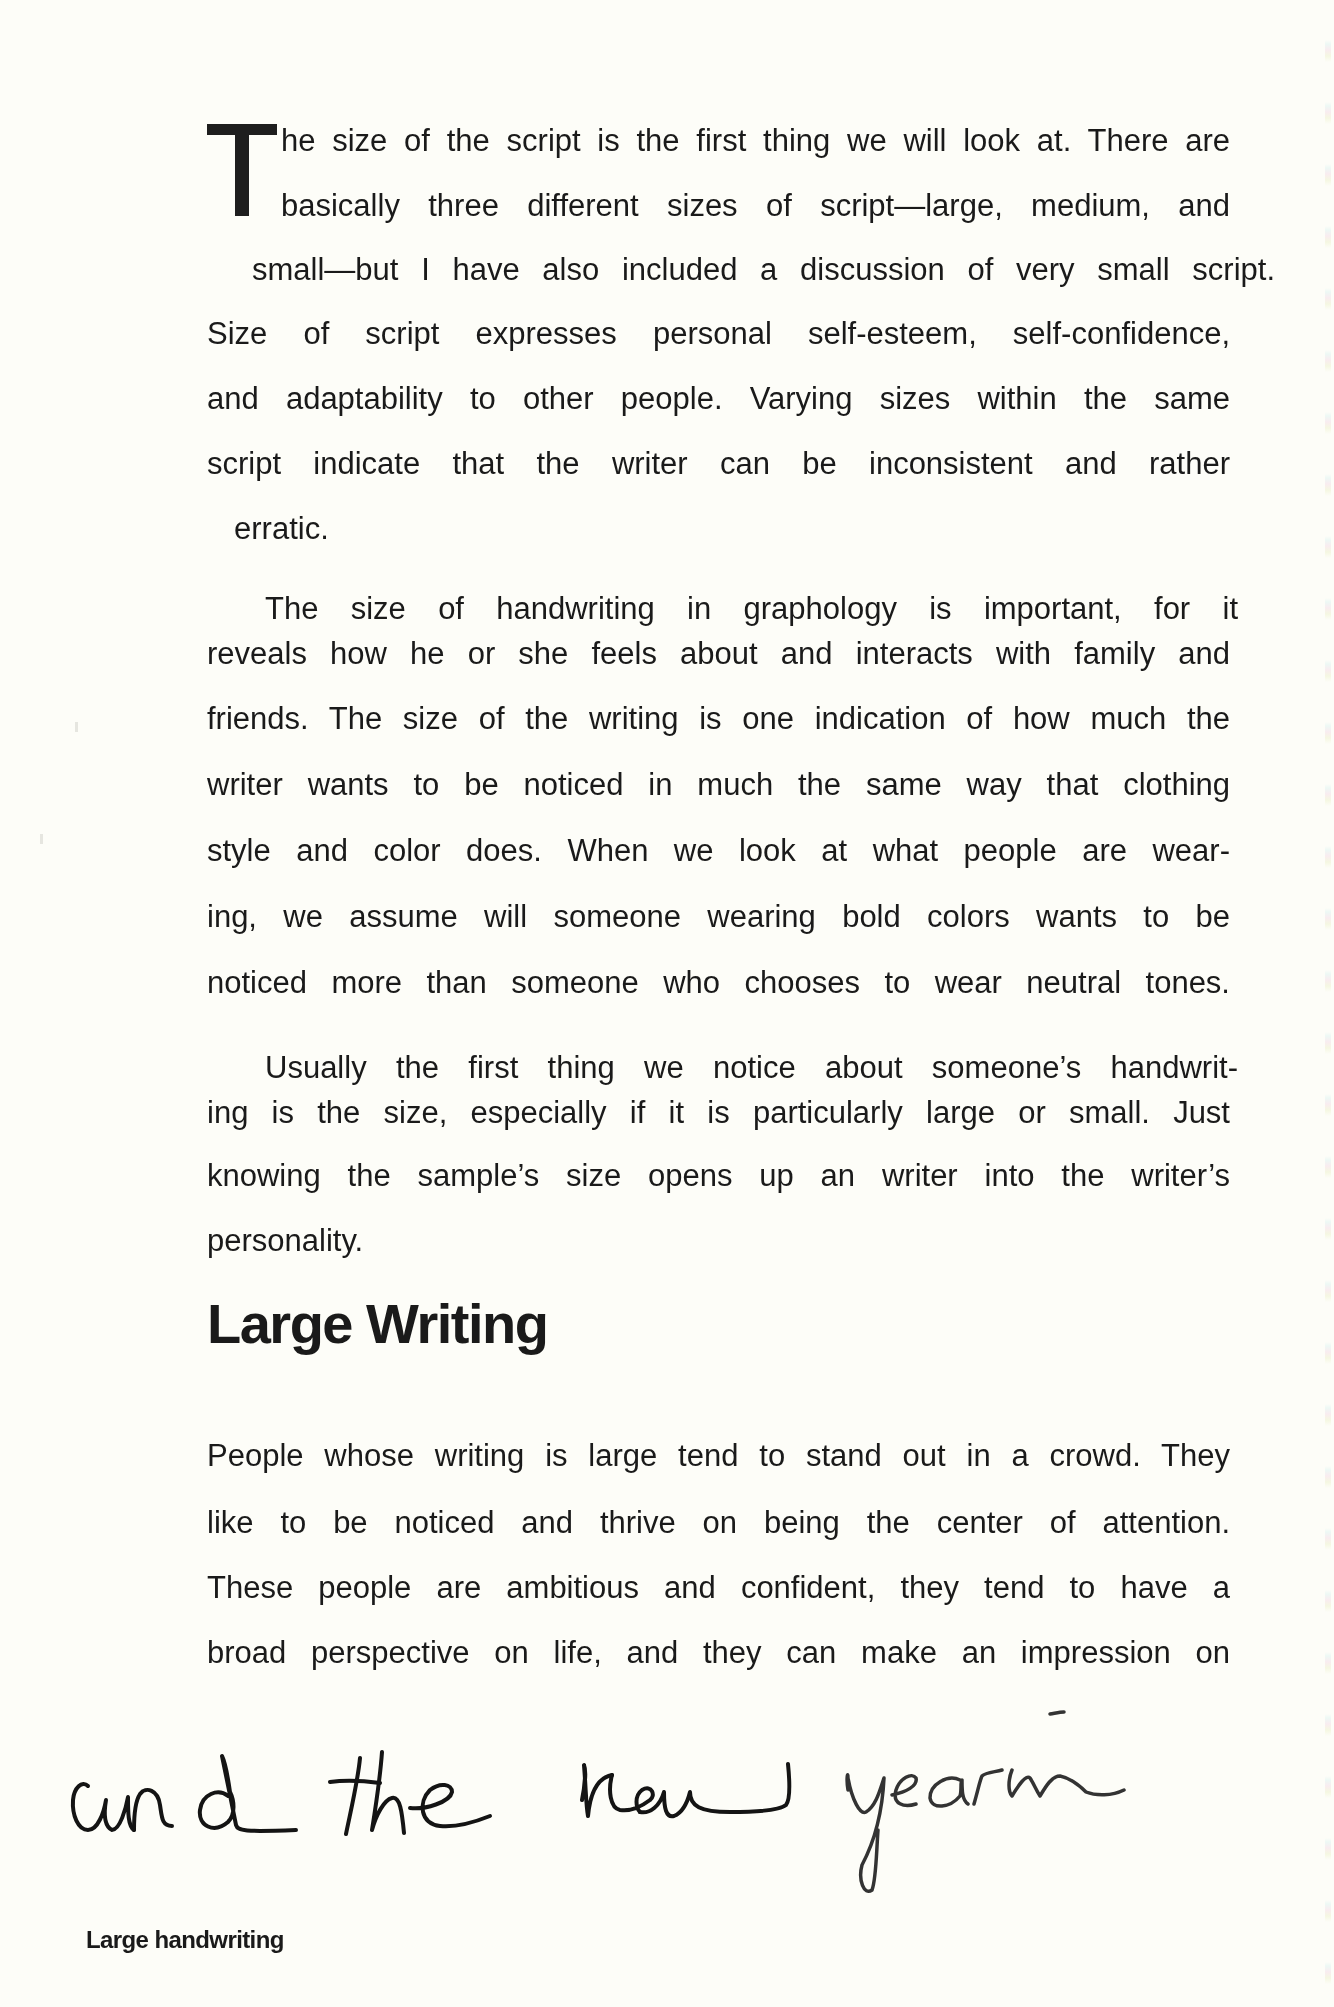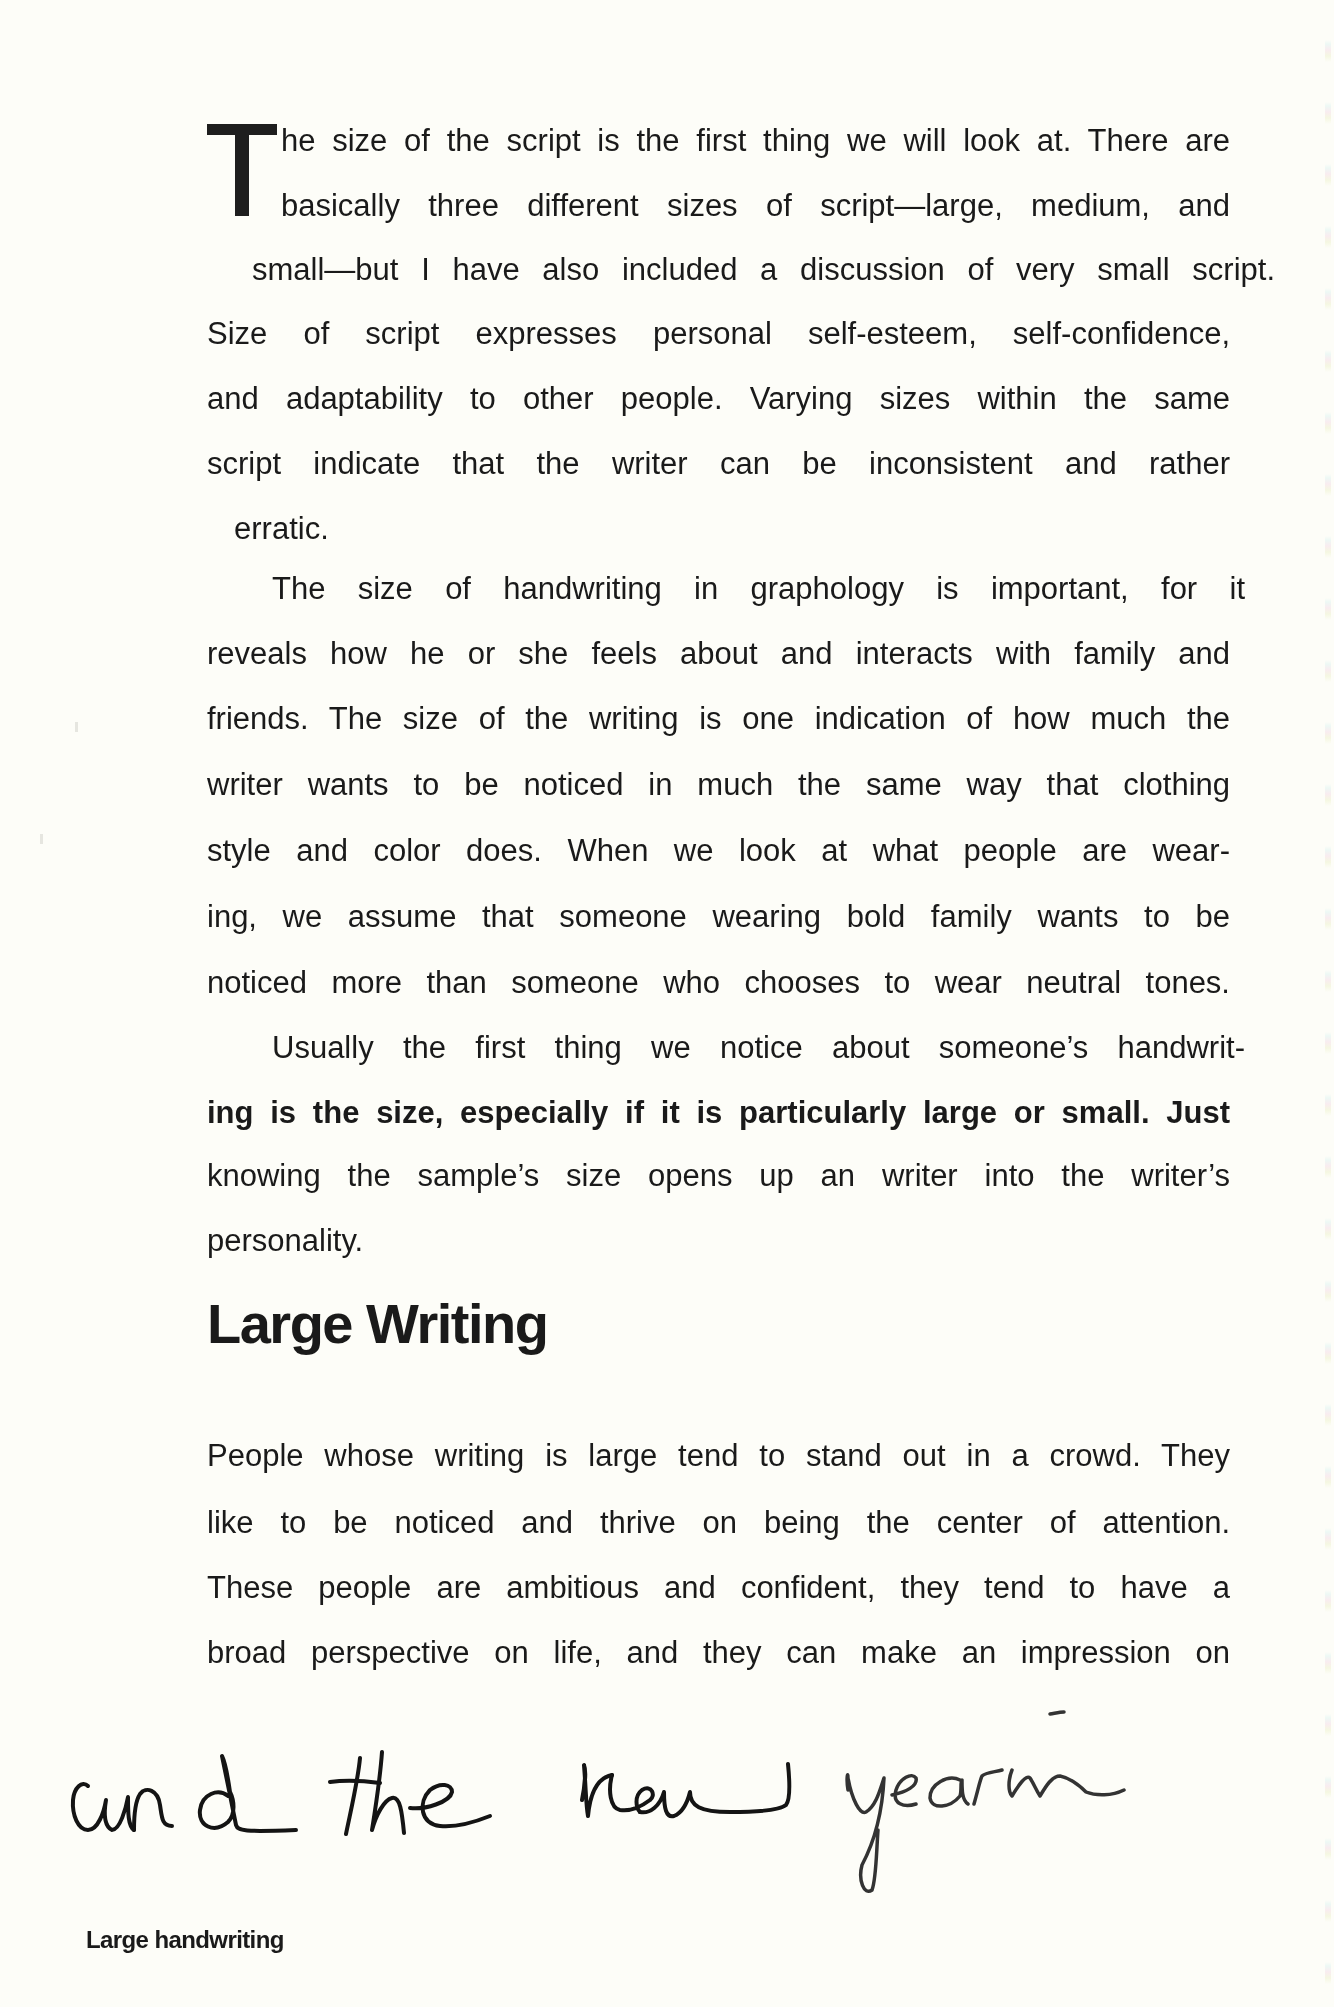--- a/index.html
+++ b/index.html
@@ -15,21 +15,21 @@
       #fdfdf8 0px, #fdfdf8 40px, #e9f7f4 44px, #f8e8ee 50px, #f3f6dc 56px, #fdfdf8 62px);
     opacity: 0.8;
   }
   .speck { position: absolute; width: 3px; height: 10px; background: #e6e6e0; }
   .line {
     position: absolute; left: 207px; width: 1023px; height: 40px;
     font-size: 31px; line-height: 40px; white-space: nowrap;
     text-align: justify; text-align-last: justify;
   }
   .line.last { text-align-last: left; }
-  .line.indent { left: 272px; width: 973px; }
+  .line.indent { left: 265px; width: 973px; margin-top: 20px; }
   .line.dropindent { left: 281px; width: 949px; }
   .dropcap {
     position: absolute; left: 207px; top: 124px; width: 70px; height: 92px;
   }
   .dropcap .bar { position: absolute; left: 0; top: 0; width: 70px; height: 11px; background: #1e1e1e; }
   .dropcap .stem { position: absolute; left: 28px; top: 0; width: 14px; height: 92px; background: #1e1e1e; }
   .heading {
     position: absolute; left: 207px; top: 1299px; font-size: 56px; font-weight: bold;
     line-height: 50px; letter-spacing: -1.5px; white-space: nowrap;
   }
@@ -57,25 +57,25 @@
 <div class="line" style="top:314px;">Size of script expresses personal self-esteem, self-confidence,</div>
 <div class="line" style="top:379px;">and adaptability to other people. Varying sizes within the same</div>
 <div class="line" style="top:444px;">script indicate that the writer can be inconsistent and rather</div>
 <div class="line last" style="top:509px;margin-left:27px;">erratic.</div>
 
 <div class="line indent" style="top:569px;">The size of handwriting in graphology is important, for it</div>
 <div class="line" style="top:634px;">reveals how he or she feels about and interacts with family and</div>
 <div class="line" style="top:699px;">friends. The size of the writing is one indication of how much the</div>
 <div class="line" style="top:765px;">writer wants to be noticed in much the same way that clothing</div>
 <div class="line" style="top:831px;">style and color does. When we look at what people are wear-</div>
-<div class="line" style="top:897px;">ing, we assume that someone wearing bold family wants to be</div>
+<div class="line" style="top:897px;">ing, we assume will someone wearing bold colors wants to be</div>
 <div class="line" style="top:963px;">noticed more than someone who chooses to wear neutral tones.</div>
 
 <div class="line indent" style="top:1028px;">Usually the first thing we notice about someone’s handwrit-</div>
-<div class="line" style="top:1093px;font-weight:bold;">ing is the size, especially if it is particularly large or small. Just</div>
+<div class="line" style="top:1093px;">ing is the size, especially if it is particularly large or small. Just</div>
 <div class="line" style="top:1156px;">knowing the sample’s size opens up an writer into the writer’s</div>
 <div class="line last" style="top:1221px;">personality.</div>
 
 <div class="heading">Large Writing</div>
 
 <div class="line" style="top:1436px;">People whose writing is large tend to stand out in a crowd. They</div>
 <div class="line" style="top:1503px;">like to be noticed and thrive on being the center of attention.</div>
 <div class="line" style="top:1568px;">These people are ambitious and confident, they tend to have a</div>
 <div class="line" style="top:1633px;">broad perspective on life, and they can make an impression on</div>
 

